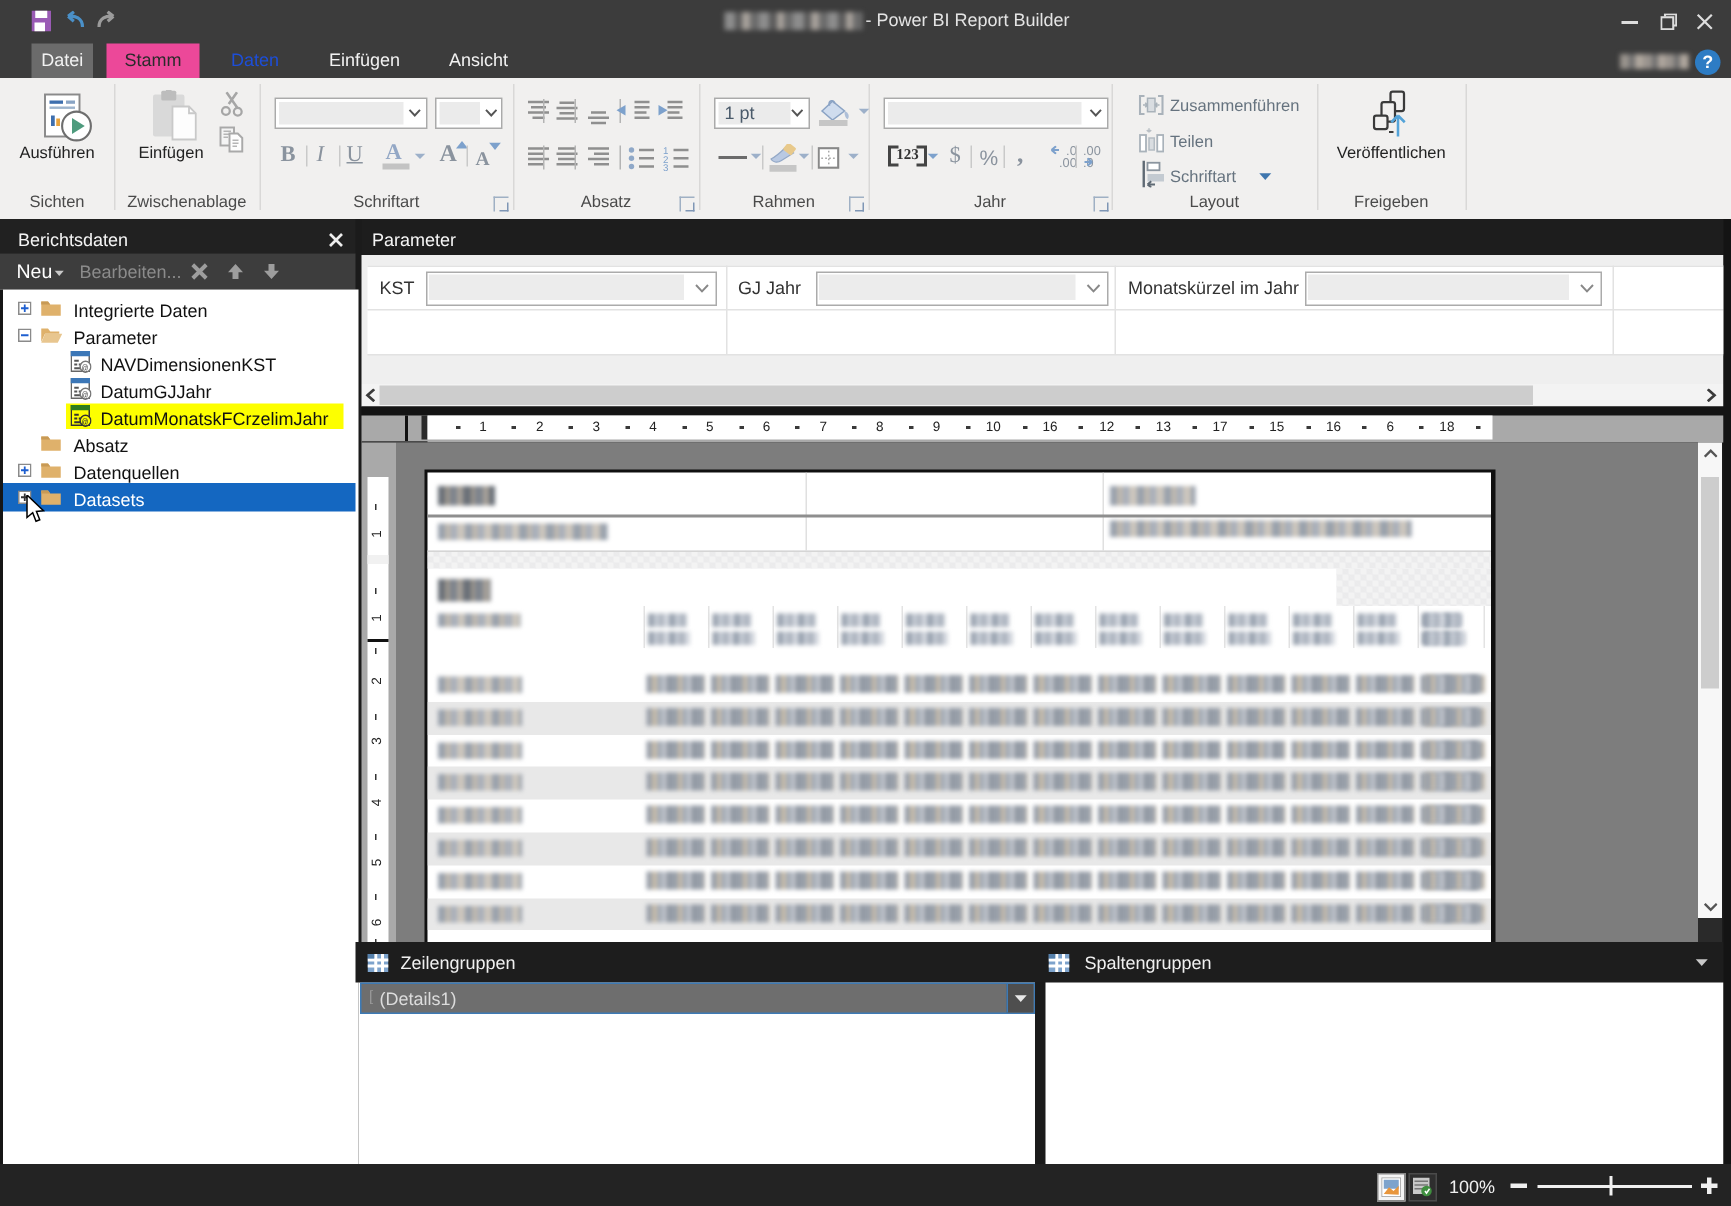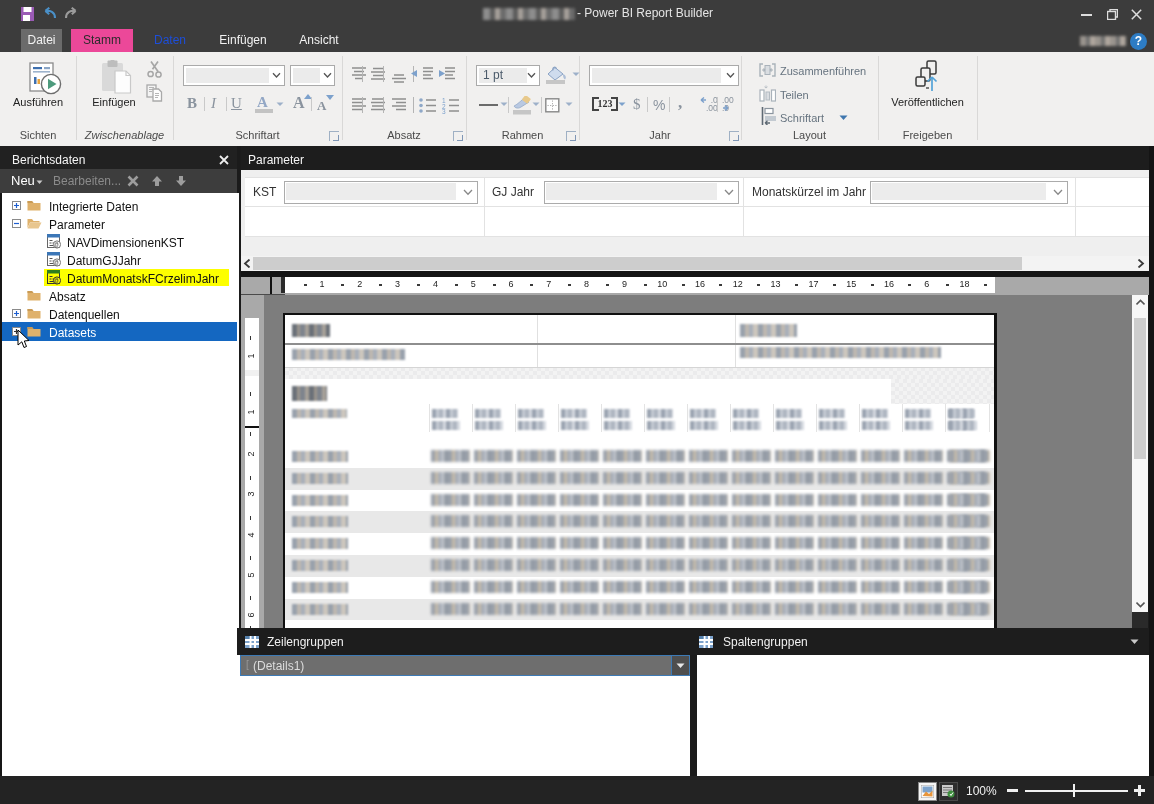--- a/index.html
+++ b/index.html
@@ -68,21 +68,21 @@
     <div class="abs vsep" style="left:76px;"></div>
     <div class="abs vsep" style="left:173px;"></div>
     <div class="abs vsep" style="left:342px;"></div>
     <div class="abs vsep" style="left:466px;"></div>
     <div class="abs vsep" style="left:579px;"></div>
     <div class="abs vsep" style="left:741px;"></div>
     <div class="abs vsep" style="left:878px;"></div>
     <div class="abs vsep" style="left:977px;"></div>
 
     <div class="abs glabel" style="left:0px;top:129px;width:76px;">Sichten</div>
-    <div class="abs glabel" style="left:76px;top:129px;width:97px;font-style:italic;">Zwischenablage</div>
+    <div class="abs glabel" style="left:76px;top:129px;width:97px;">Zwischenablage</div>
     <div class="abs glabel" style="left:173px;top:129px;width:169px;">Schriftart</div>
     <div class="abs glabel" style="left:342px;top:129px;width:124px;">Absatz</div>
     <div class="abs glabel" style="left:466px;top:129px;width:113px;">Rahmen</div>
     <div class="abs glabel" style="left:579px;top:129px;width:162px;">Jahr</div>
     <div class="abs glabel" style="left:741px;top:129px;width:137px;">Layout</div>
     <div class="abs glabel" style="left:878px;top:129px;width:99px;">Freigeben</div>
     <div class="launch" style="left:329px;top:131px;"></div>
     <div class="launch" style="left:453px;top:131px;"></div>
     <div class="launch" style="left:566px;top:131px;"></div>
     <div class="launch" style="left:729px;top:131px;"></div>

